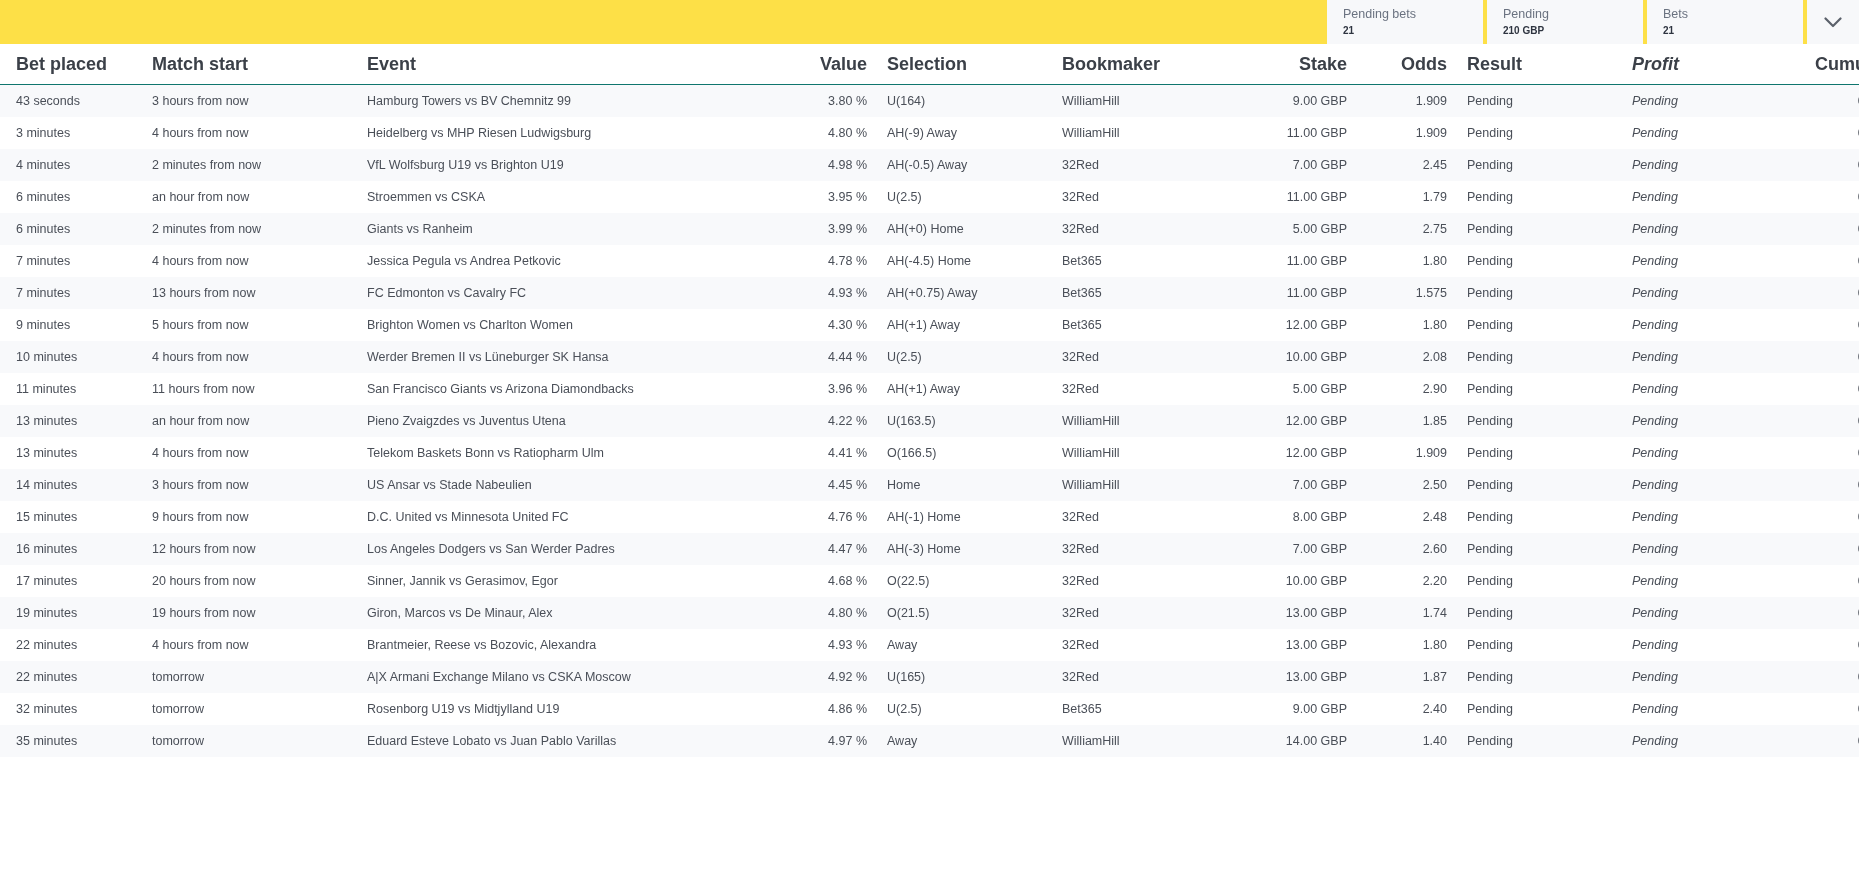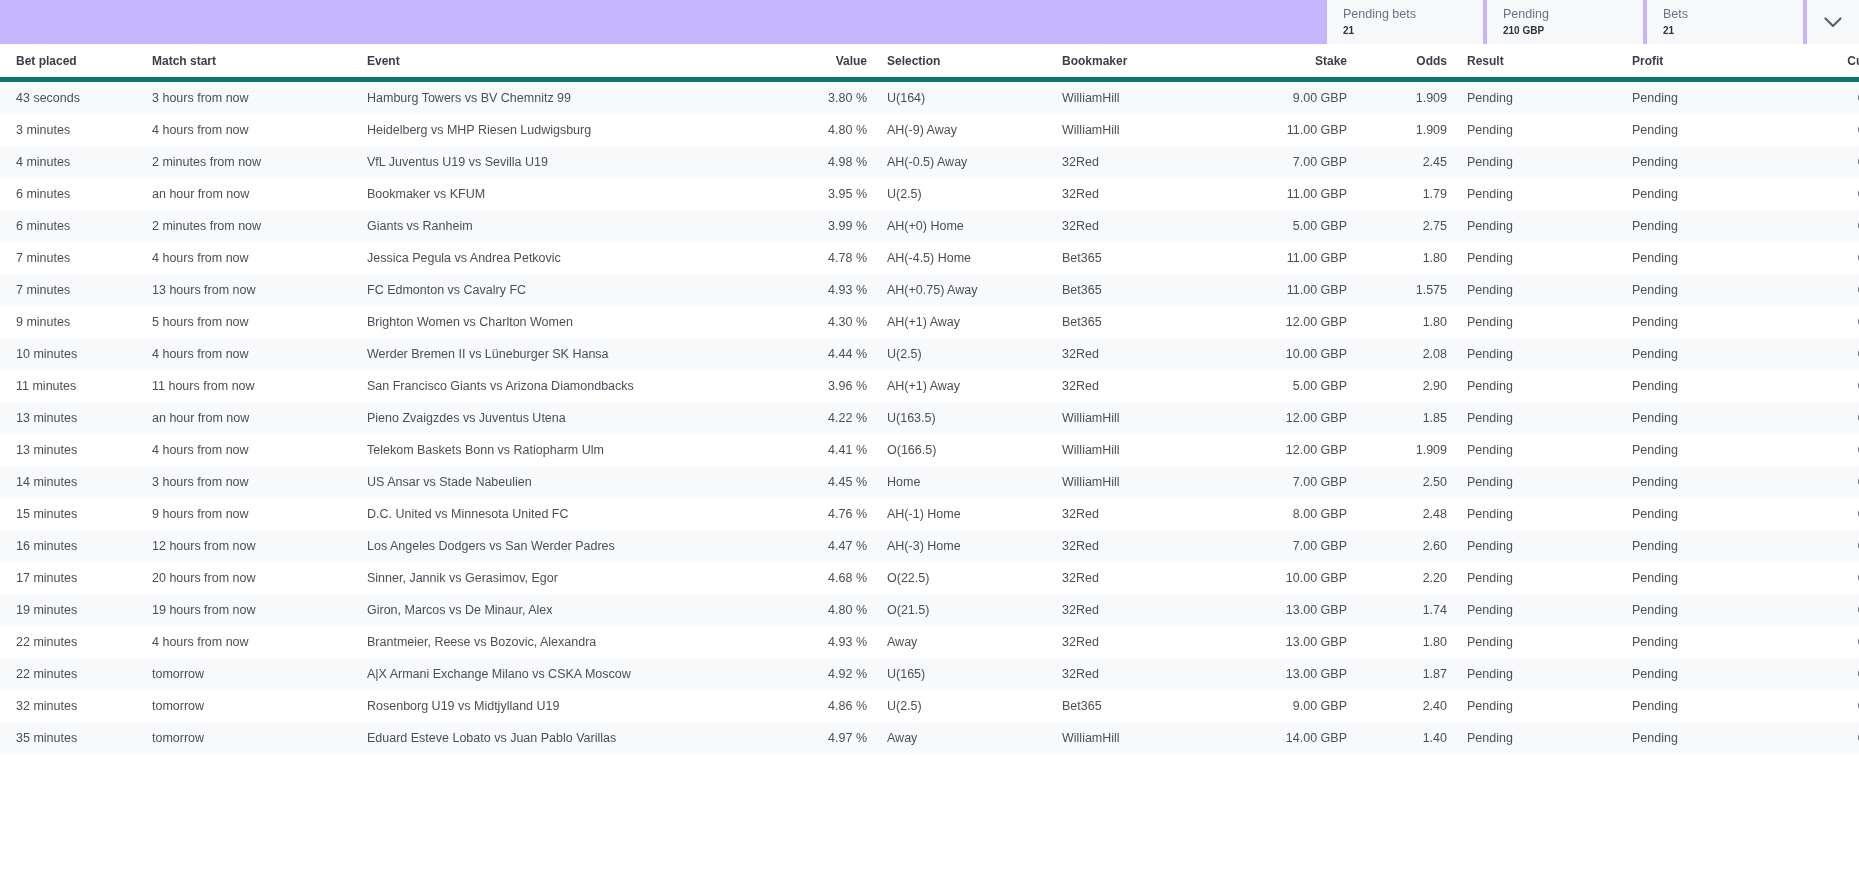--- a/index.html
+++ b/index.html
@@ -16,21 +16,21 @@
     color: #4a4f58;
     -webkit-font-smoothing: antialiased;
   }
 
   
   .summary-bar {
     height: 44px;
     display: flex;
     justify-content: flex-end;
     align-items: stretch;
-    background: #c4b5fd;
+    background: #fde047;
     padding-right: 0;
   }
   .stat-card {
     background: #f7f8fa;
     margin-left: 4px;
     padding: 6px 16px 0 16px;
     min-width: 120px;
     display: flex;
     flex-direction: column;
     justify-content: flex-start;
@@ -62,26 +62,26 @@
   }
   .chevron-card svg { display: block; }
 
   
   table.bets {
     width: 100%;
     border-collapse: collapse;
     table-layout: fixed;
   }
   table.bets thead th {
-    font-size: 12px;
+    font-size: 18px;
     font-weight: bold;
     color: #3b4048;
     text-align: left;
     padding: 10px 10px 9px 10px;
-    border-bottom: 5px solid #0f766e;
+    border-bottom: 1px solid #0f766e;
     white-space: nowrap;
     background: #ffffff;
   }
   table.bets thead th.num { text-align: right; }
 
   table.bets tbody td {
     font-size: 12.5px;
     padding: 10px 10px;
     white-space: nowrap;
     overflow: hidden;
@@ -95,21 +95,21 @@
 
   .c-betplaced  { width: 116px; padding-left: 16px !important; }
   .c-matchstart { width: 195px; }
   .c-event      { width: 400px; }
   .c-value      { width: 80px;  }
   .c-selection  { width: 155px; }
   .c-bookmaker  { width: 155px; }
   .c-stake      { width: 110px; }
   .c-odds       { width: 80px;  }
   .c-result     { width: 145px; }
-  .c-profit     { width: 140px; }
+  .c-profit     { width: 140px; font-style: italic; }
   .c-cumulative { width: 120px; padding-right: 16px !important; }
 
   .accent   { color: #f0a830; }
   .muted    { color: #c9ccd4; }
   .dark     { color: #3f444d; }
 </style>
 </head>
 <body>
 
 <div class="summary-bar">
@@ -173,34 +173,34 @@
         <td class="c-bookmaker">WilliamHill</td>
         <td class="c-stake num dark">11.00 GBP</td>
         <td class="c-odds num dark">1.909</td>
         <td class="c-result accent">Pending</td>
         <td class="c-profit accent">Pending</td>
         <td class="c-cumulative num muted">0.00 GBP</td>
       </tr>
       <tr class="odd">
         <td class="c-betplaced">4 minutes</td>
         <td class="c-matchstart accent">2 minutes from now</td>
-        <td class="c-event dark">VfL Juventus U19 vs Sevilla U19</td>
+        <td class="c-event dark">VfL Wolfsburg U19 vs Brighton U19</td>
         <td class="c-value num">4.98 %</td>
         <td class="c-selection">AH(-0.5) Away</td>
         <td class="c-bookmaker">32Red</td>
         <td class="c-stake num dark">7.00 GBP</td>
         <td class="c-odds num dark">2.45</td>
         <td class="c-result accent">Pending</td>
         <td class="c-profit accent">Pending</td>
         <td class="c-cumulative num muted">0.00 GBP</td>
       </tr>
       <tr class="even">
         <td class="c-betplaced">6 minutes</td>
         <td class="c-matchstart accent">an hour from now</td>
-        <td class="c-event dark">Bookmaker vs KFUM</td>
+        <td class="c-event dark">Stroemmen vs CSKA</td>
         <td class="c-value num">3.95 %</td>
         <td class="c-selection">U(2.5)</td>
         <td class="c-bookmaker">32Red</td>
         <td class="c-stake num dark">11.00 GBP</td>
         <td class="c-odds num dark">1.79</td>
         <td class="c-result accent">Pending</td>
         <td class="c-profit accent">Pending</td>
         <td class="c-cumulative num muted">0.00 GBP</td>
       </tr>
       <tr class="odd">

